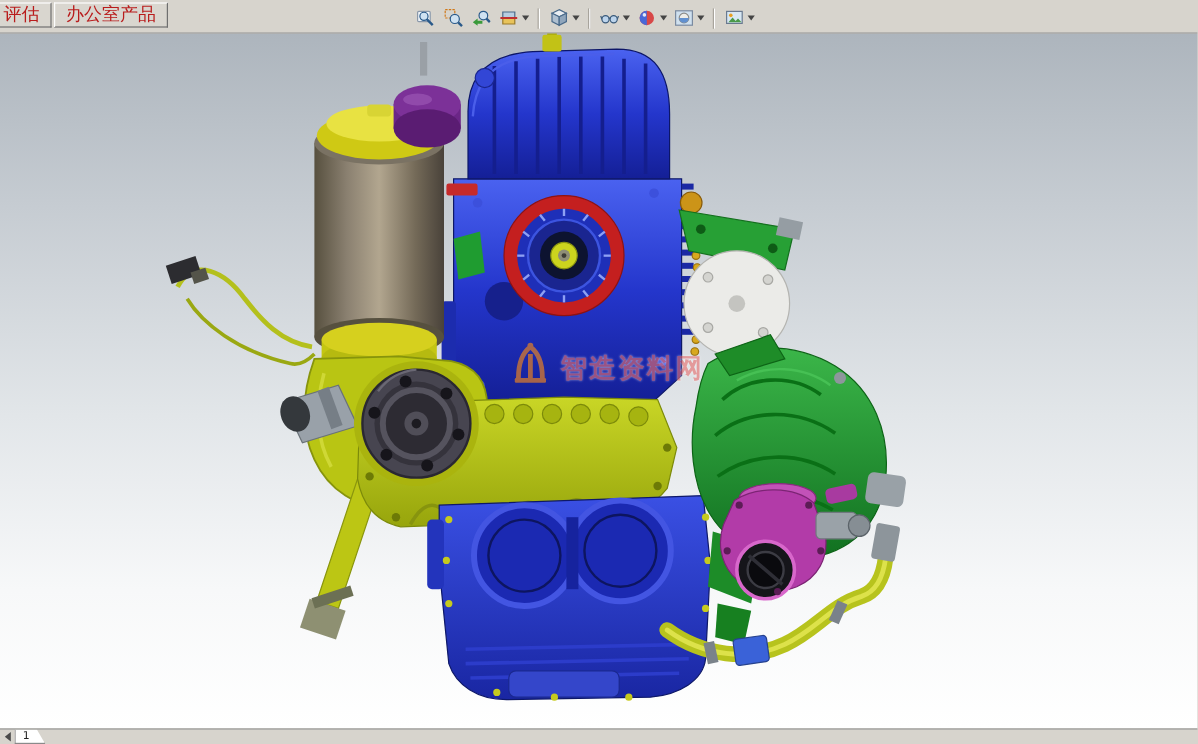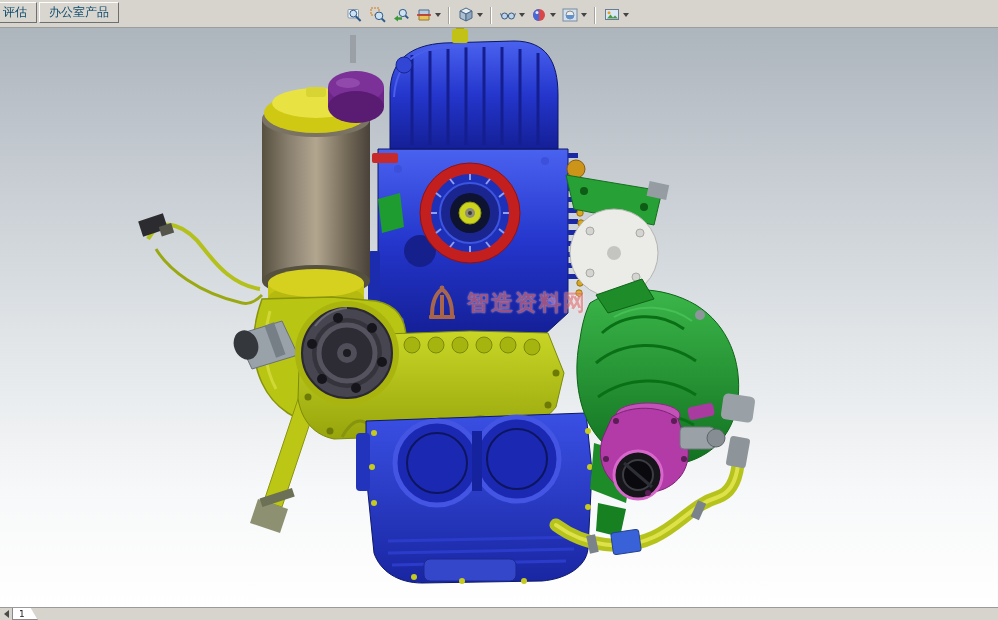--- a/index.html
+++ b/index.html
@@ -2,39 +2,39 @@
 <html><head>
 <meta charset="utf-8">
 <style>
   html,body{margin:0;padding:0;}
   body{width:998px;height:620px;overflow:hidden;font-family:"DejaVu Sans","Liberation Sans",sans-serif;background:#d7d4cd;}
   .window{position:relative;width:998px;height:620px;}
 
   
   .topbar{position:absolute;top:0;left:0;width:998px;height:27px;background:#d7d4cd;}
   .tabs{position:absolute;top:2px;left:0;display:flex;gap:2px;}
-  .tab{height:17px;padding:1px 9px 1px 9px;font-size:12px;color:#0c4a6e;background:#d9d6cf;
+  .tab{height:17px;padding:1px 9px 1px 9px;font-size:15px;color:#b91c1c;background:#d9d6cf;
        border:1px solid;border-color:#fdfdfd #6f6f6f #6f6f6f #fdfdfd;display:flex;align-items:center;white-space:nowrap;}
   .tab.clipped{border-left:none;padding-left:3px;}
 
   .toolbar{position:absolute;top:5px;left:344px;display:flex;align-items:center;gap:1px;}
   .tb-group{display:flex;align-items:center;padding:1px 2px;border-radius:2px;}
   .tb-btn{width:18px;height:18px;display:flex;align-items:center;justify-content:center;}
   .tb-btn svg{width:16px;height:16px;display:block;}
   .chev{width:0;height:0;border-left:3px solid transparent;border-right:3px solid transparent;border-top:4px solid #444;margin-left:2px;}
   .sep{width:1px;height:17px;background:#a8a49c;margin:0 4px;border-right:1px solid #fff;}
 
   
   .viewport{position:absolute;top:27px;left:0;width:998px;height:580px;
      background:linear-gradient(180deg,#adb5bd 0%,#c6ccd2 25%,#e2e6e9 55%,#f7f8f9 80%,#ffffff 100%);
      border-top:1px solid #9d9d9d;box-sizing:border-box;}
   .viewport svg.model{position:absolute;top:0;left:0;}
 
   
-  .watermark{position:absolute;left:424px;top:256px;display:flex;align-items:center;gap:7px;opacity:.62;pointer-events:none;}
+  .watermark{position:absolute;left:424px;top:256px;display:flex;align-items:flex-end;gap:7px;opacity:.62;pointer-events:none;}
   .watermark .wm-text{font-size:22px;font-weight:bold;color:#e87070;letter-spacing:2px;text-shadow:0 0 2px #ffffff;}
   .watermark svg{width:36px;height:38px;display:block;}
 
   
   .statusbar{position:absolute;bottom:0;left:0;width:998px;height:13px;background:#d7d4cd;border-top:1px solid #9a9a9a;
      display:flex;align-items:center;font-size:9px;color:#222;box-sizing:border-box;}
   .sheet-nav{width:0;height:0;border-top:4px solid transparent;border-bottom:4px solid transparent;border-right:5px solid #4a4a4a;margin:0 3px 0 4px;}
   .sheet-tab{background:#ffffff;border:1px solid #8a8a8a;border-top:none;height:11px;display:flex;align-items:center;
      padding:0 12px 0 6px;clip-path:polygon(0 0,calc(100% - 7px) 0,100% 100%,0 100%);}
 </style>

